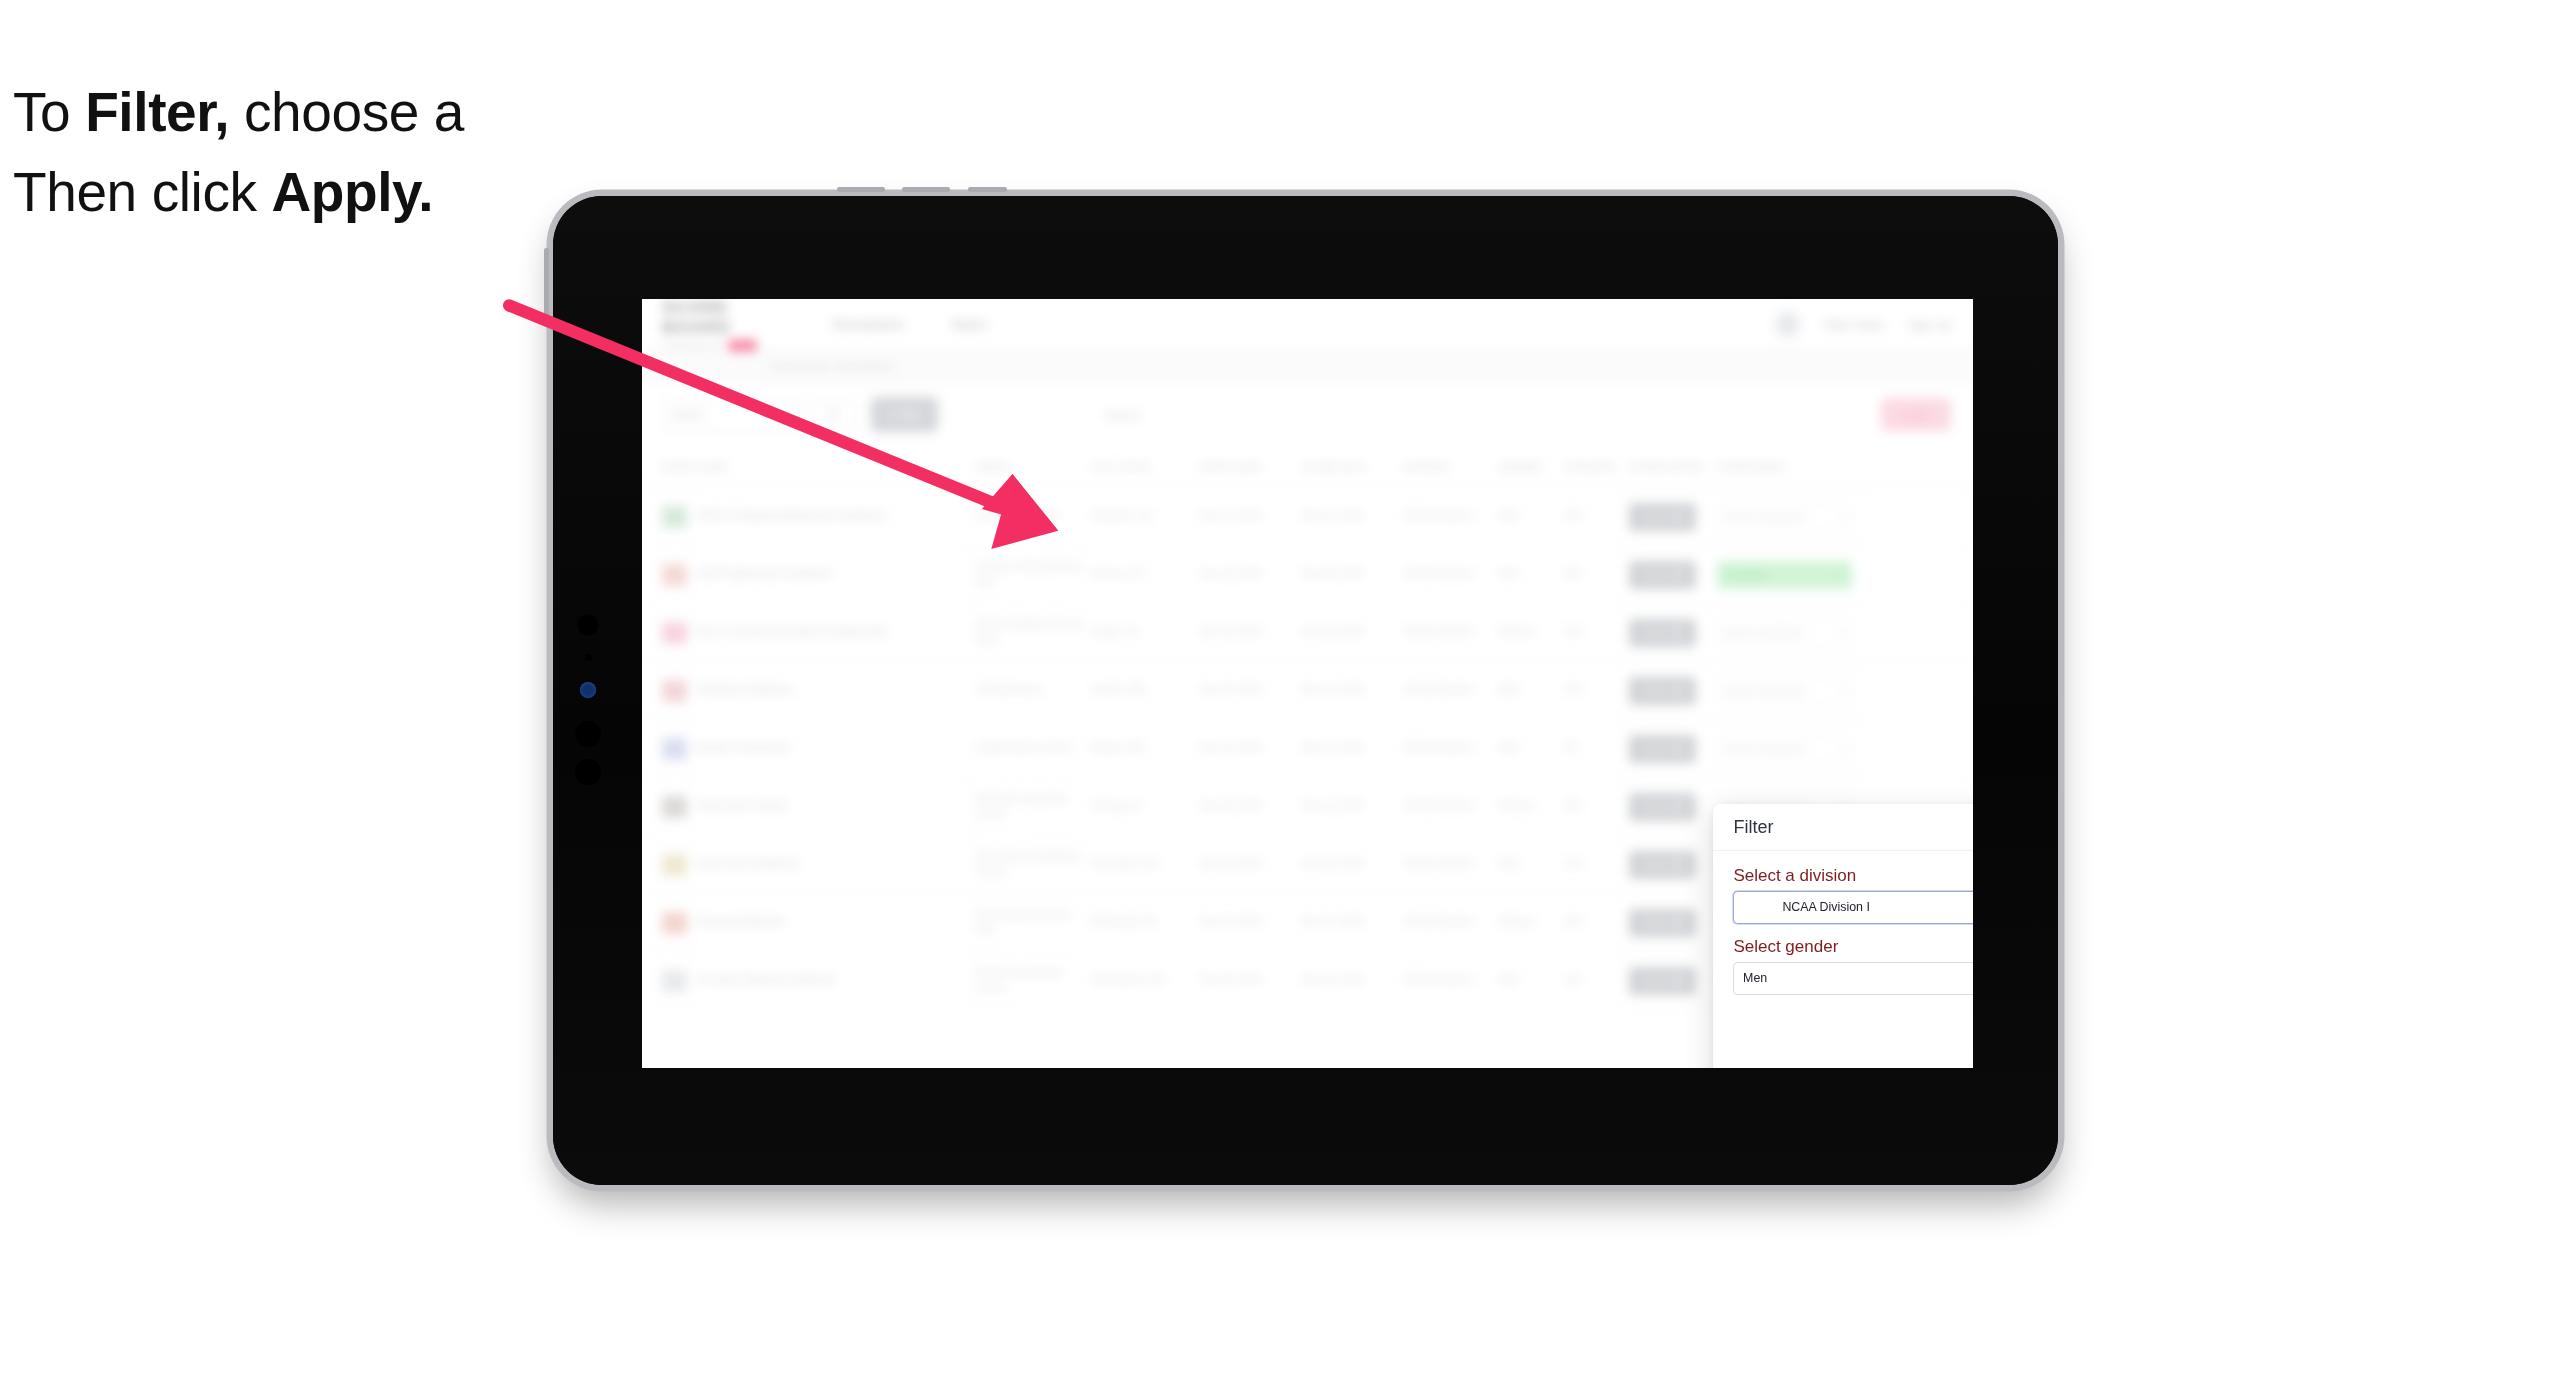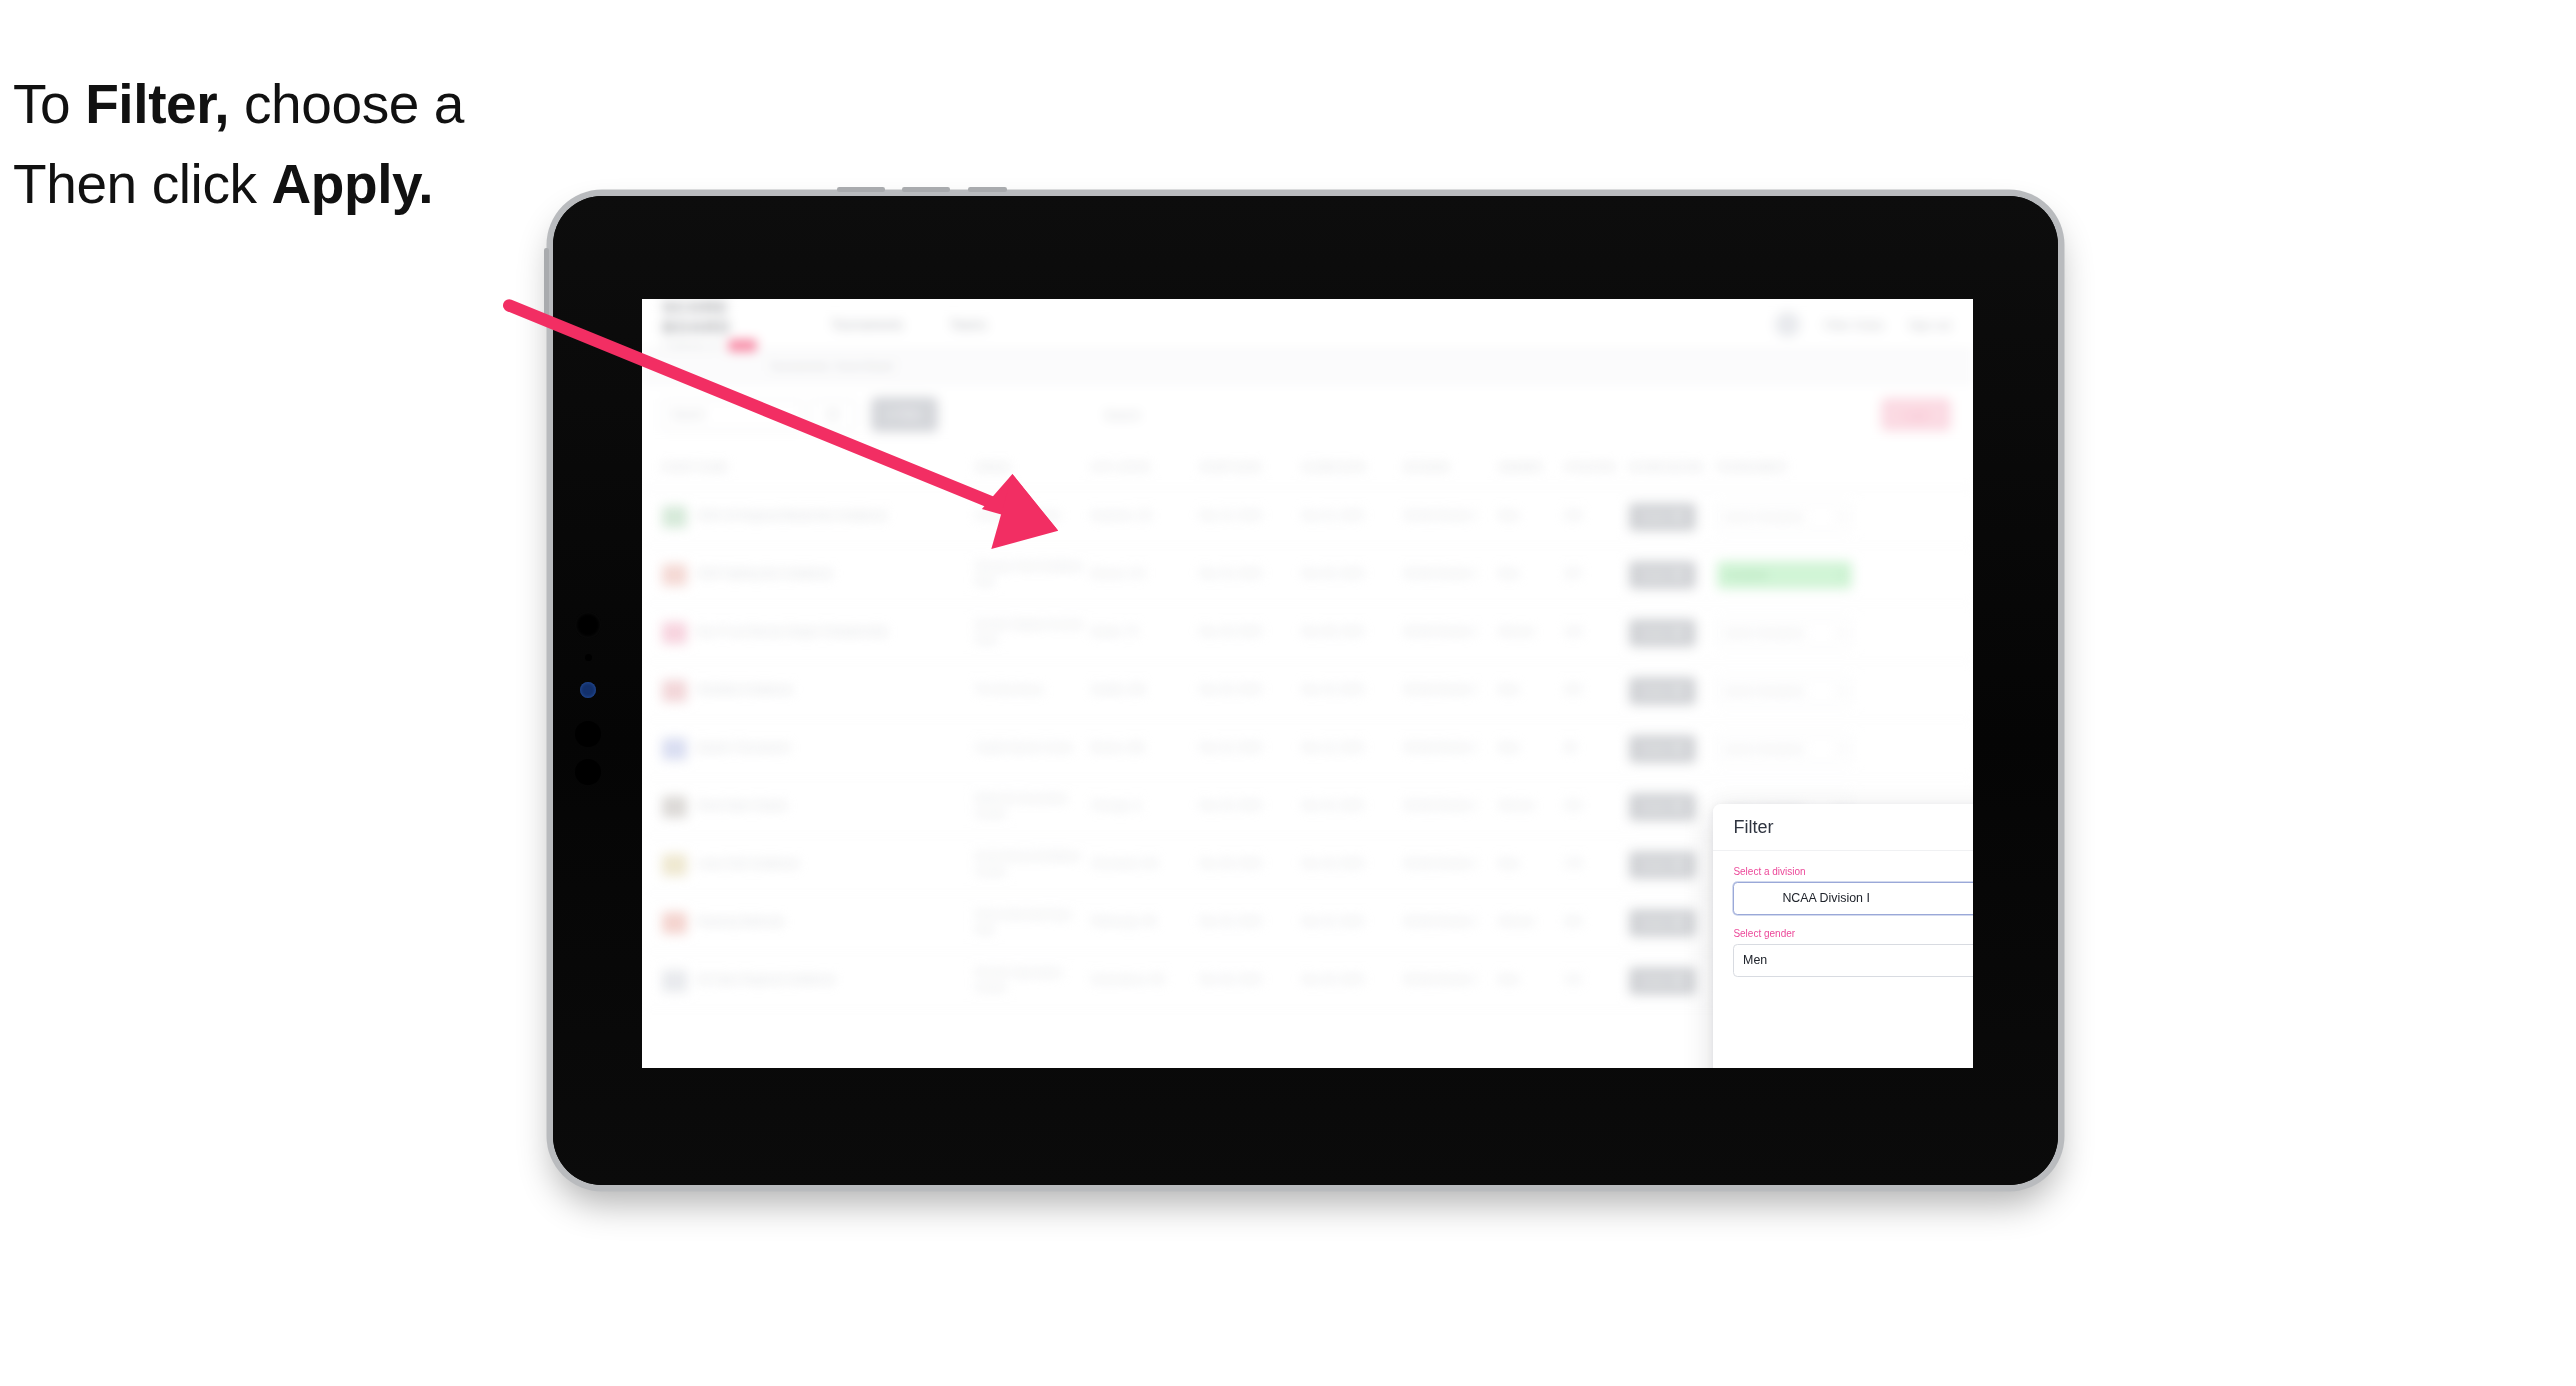--- a/index.html
+++ b/index.html
@@ -6,21 +6,21 @@
   html, body {
     width:2576px; height:1386px;
     background:#ffffff;
     font-family:"Liberation Sans", sans-serif;
     overflow:hidden;
   }
   #stage { position:relative; width:2576px; height:1386px; background:#fff; }
 
   
   #caption {
-    position:absolute; left:13px; top:64px;
+    position:absolute; left:13px; top:72px;
     width:553px;
     font-family:"Liberation Sans", sans-serif;
     font-size:55px;
     line-height:80px;
     color:#111111;
     letter-spacing:-0.4px;
   }
   #caption .b { font-weight:700; }
   #caption .ln { display:block; white-space:nowrap; }
 
@@ -168,21 +168,21 @@
     position:relative; height:47px;
     border-bottom:0.7px solid #f0f1f3;
     display:flex; align-items:center;
   }
   #modal-title {
     margin-left:20.4px; font-size:18px; color:#2f3440; font-weight:400;
   }
   #modal-body { padding:14.5px 20.4px 0 20.4px; }
   .field { margin-bottom:13px; }
   .field-label {
-    font-size:10px; color:#ec4899; margin-bottom:5.1px;
+    font-size:17px; color:#7f1d1d; margin-bottom:5.1px;
   }
   .select-ctl {
     position:relative; height:33px;
     border:0.7px solid #d8dbe1; border-radius:4.4px; background:#fff;
     display:flex; align-items:center; padding:0 8.7px;
   }
   .select-ctl.focused { border-color:#9aa8d8; box-shadow:0 0 0 0.7px #c4cee9;padding-left:48px; }
   .select-value { font-size:12.4px; color:#20242c; }
   .date-ctl {
     height:33px; border:0.7px solid #dfe1e6; border-radius:4.4px; background:#fff;

